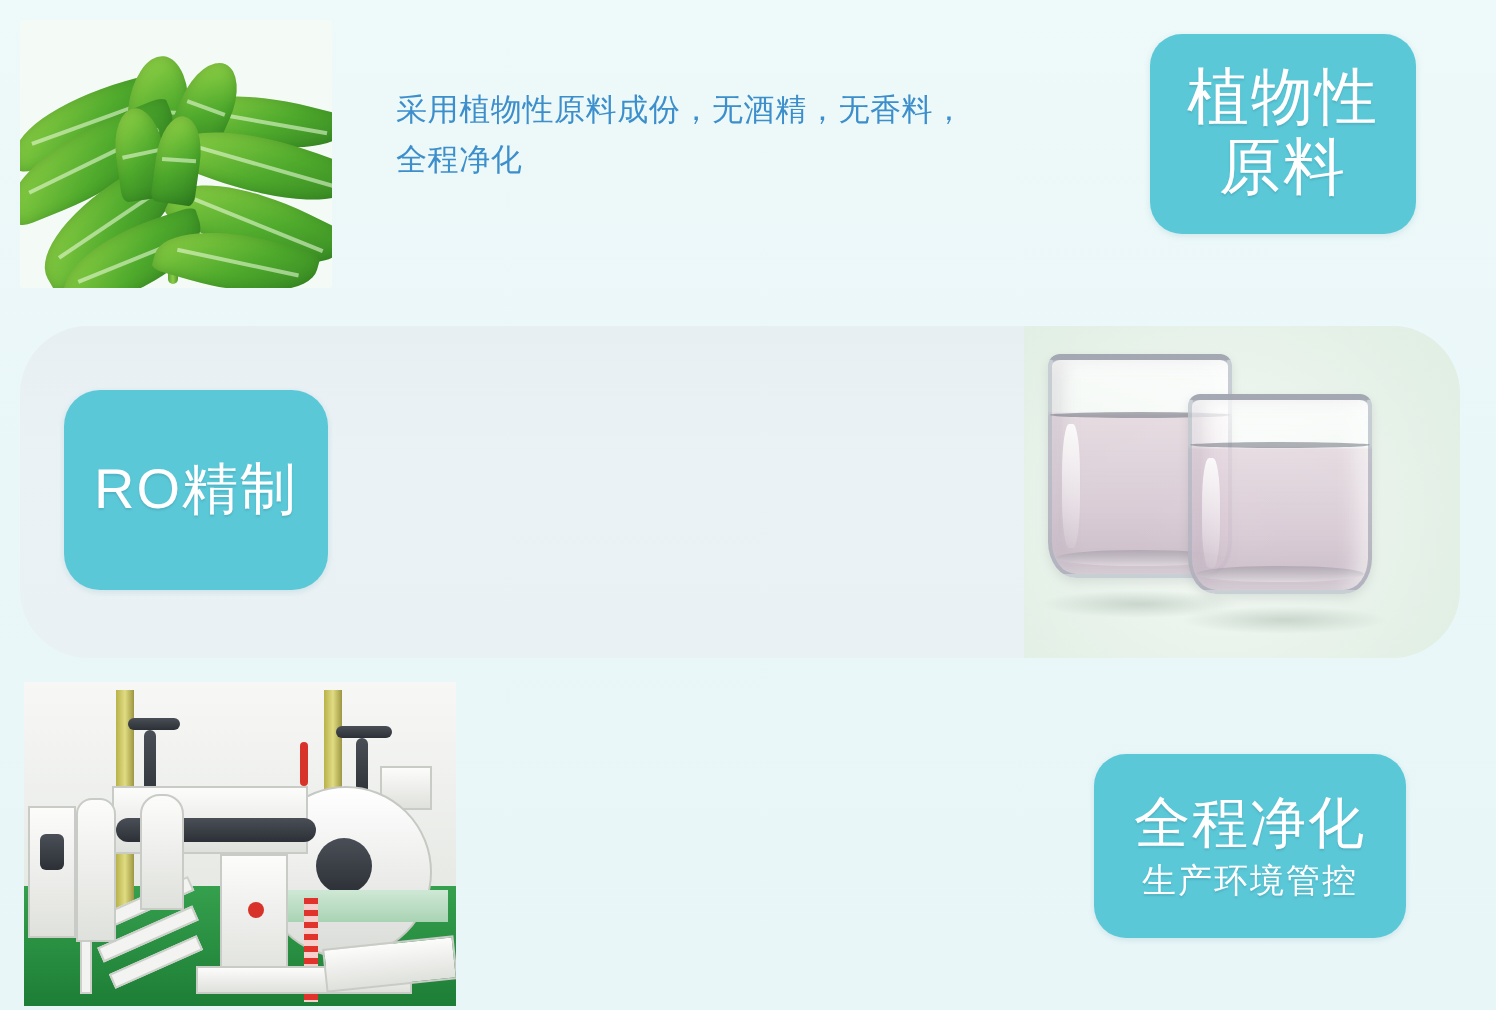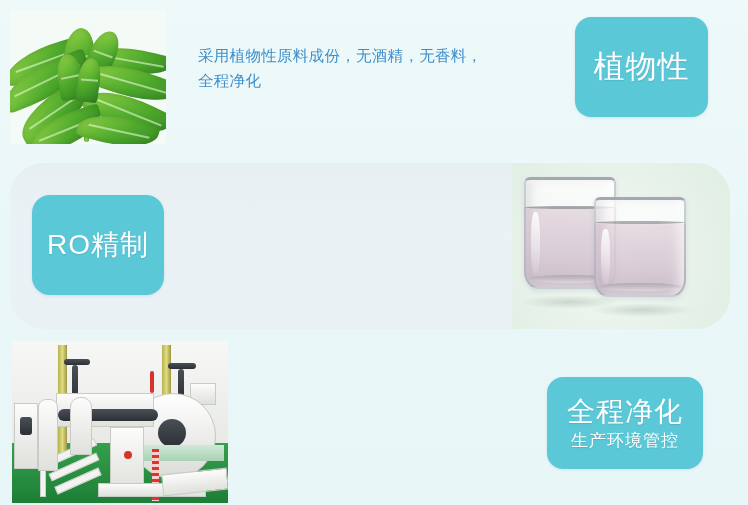--- a/index.html
+++ b/index.html
@@ -240,20 +240,21 @@
       <div class="leaf" style="left:74px;  top:86px; width:88px;  height:32px; transform:rotate(26deg);"></div>
 
       <div class="leaf" style="left:18px;  top:104px; width:76px; height:32px; transform:rotate(-18deg);"></div>
       <div class="leaf" style="left:68px;  top:106px; width:80px; height:30px; transform:rotate(16deg);"></div>
       <div class="leaf" style="left:48px;  top:44px;  width:24px; height:46px; border-radius:65% 65% 16% 16%; transform:rotate(-8deg);"></div>
       <div class="leaf" style="left:68px;  top:48px;  width:22px; height:44px; border-radius:65% 65% 16% 16%; transform:rotate(8deg);"></div>
     </div>
 
     <div class="badge" id="badge-plant">
       <span class="ln">植物性</span>
+      <span class="ln">原料</span>
     </div>
 
     <div class="body-text" id="text-plant">采用植物性原料成份，无酒精，无香料，
 全程净化</div>
   </div>
 
   <div id="sec-water">
 
     <div class="glasses-photo">
       <div class="glassbg"></div>

